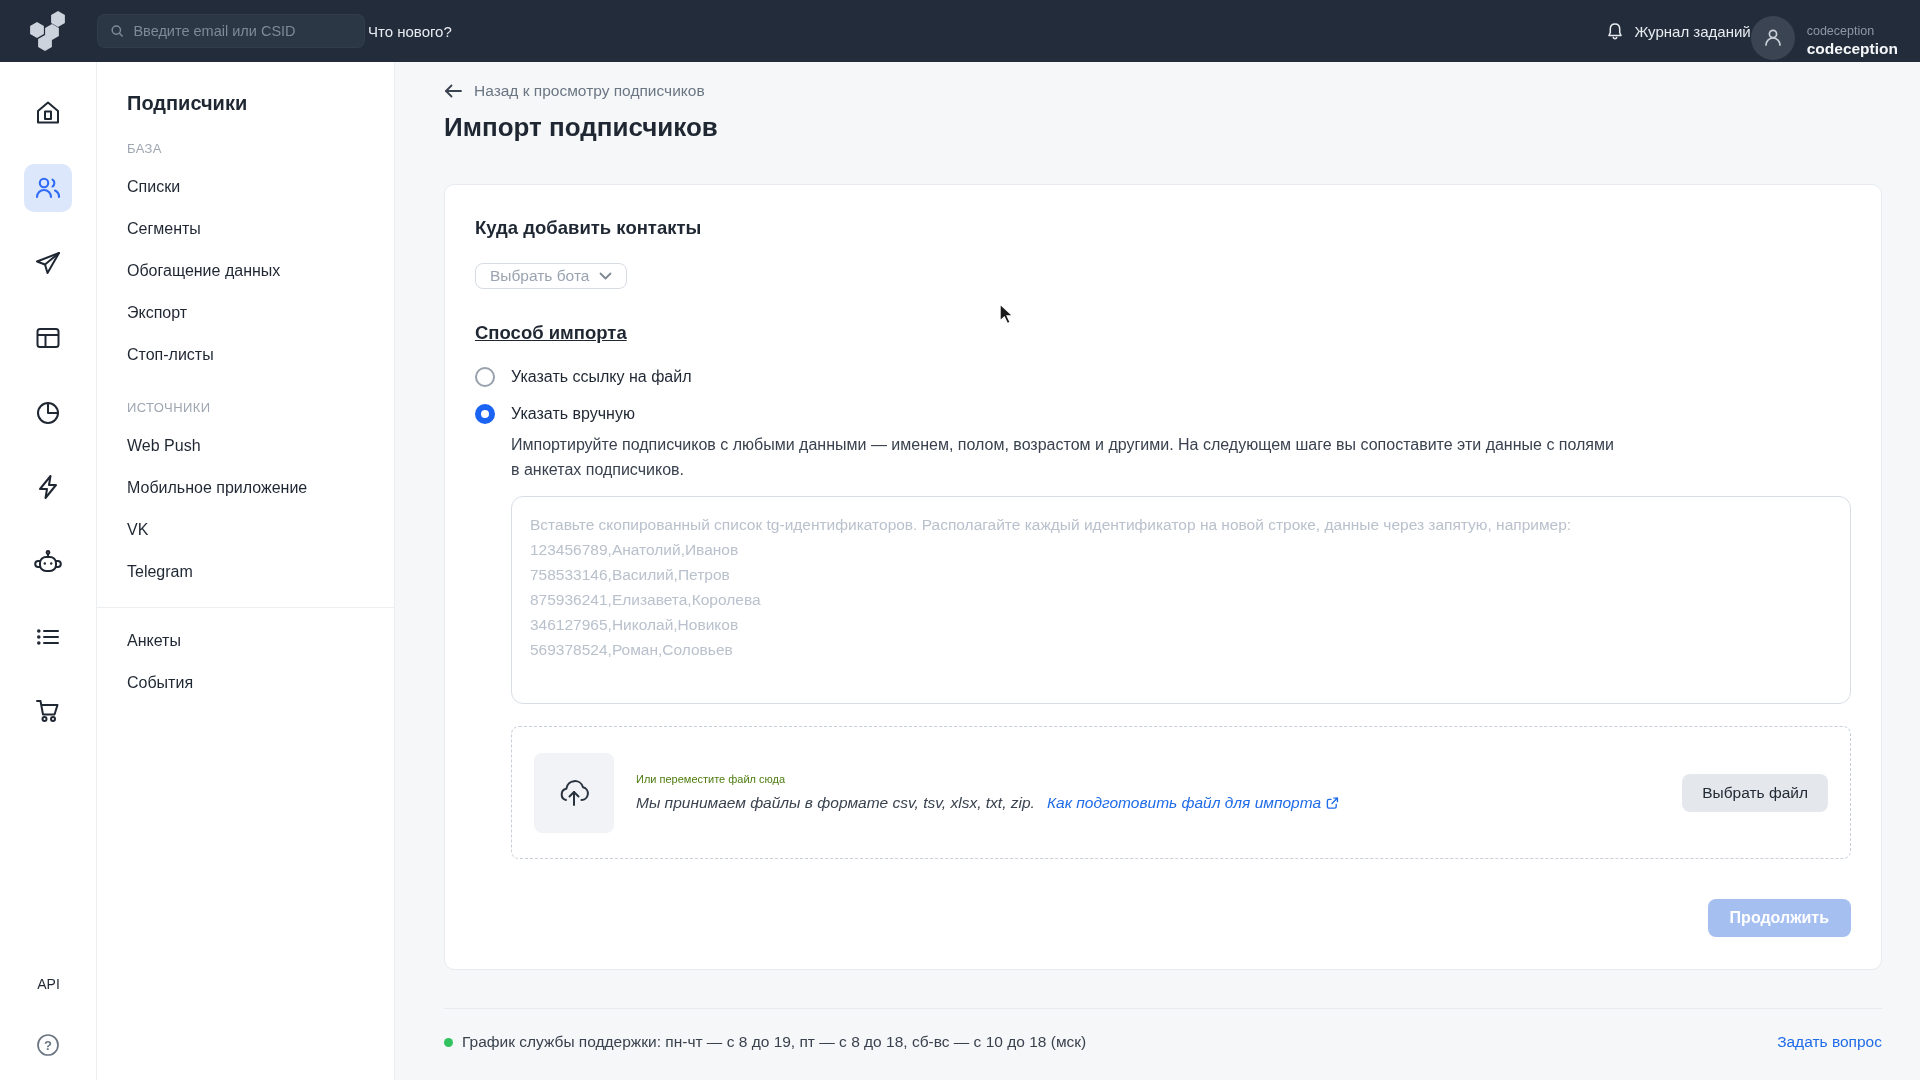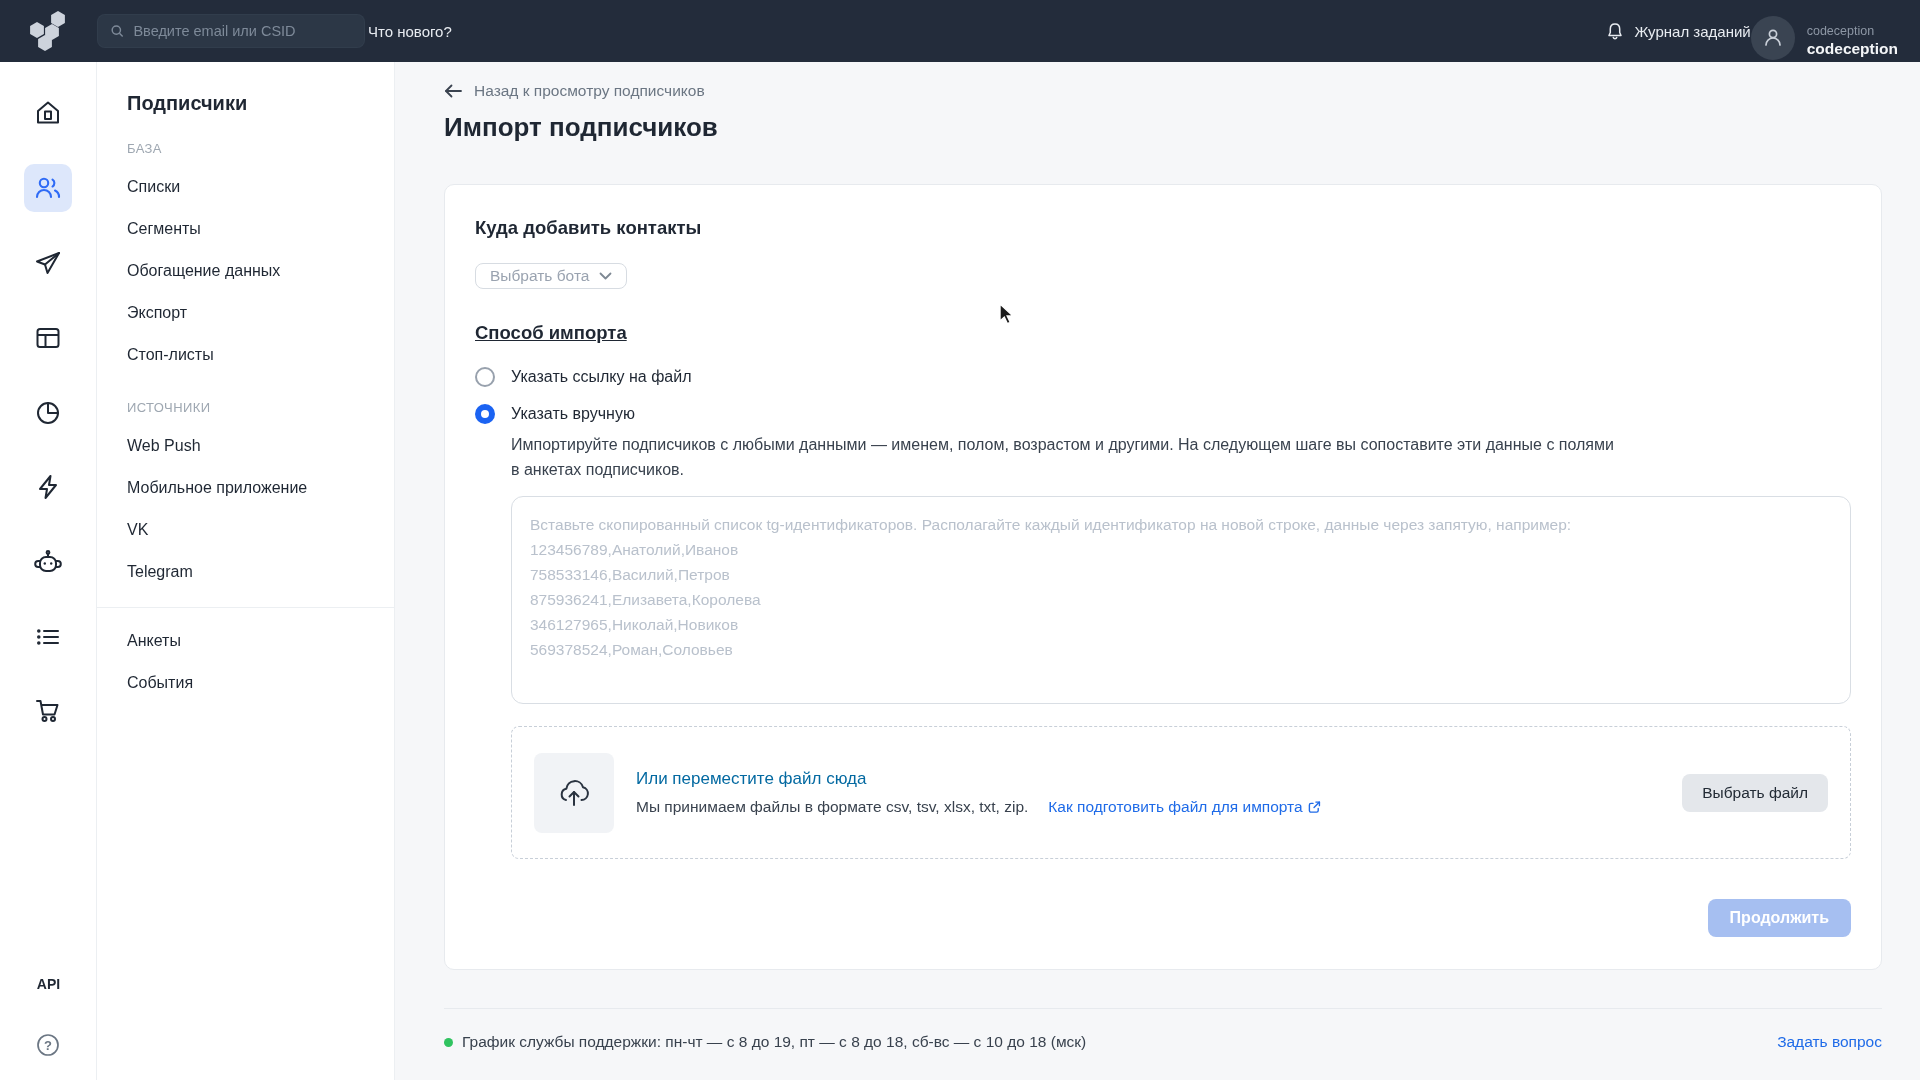--- a/index.html
+++ b/index.html
@@ -19,21 +19,21 @@
   .account { display:flex; align-items:flex-end; gap:12px; cursor:pointer;margin-top:13px; }
   .avatar { width:44px; height:44px; border-radius:50%; background:#3A4452; display:flex; align-items:center; justify-content:center; }
   .acc-names { display:flex; flex-direction:column; line-height:1.3; }
   .acc-small { color:#8D97A5; font-size:12.5px; }
   .acc-big { color:#F4F6F8; font-size:15.5px; font-weight:bold; }
 
   
   .rail { position:absolute; top:62px; left:0; width:97px; bottom:0; background:#FFFFFF; border-right:1px solid #ECEFF2; z-index:4; }
   .rail-item { position:absolute; left:50%; transform:translateX(-50%); width:48px; height:48px; display:flex; align-items:center; justify-content:center; border-radius:10px; cursor:pointer; }
   .rail-item.active { background:#DDE7FB; }
-  .rail-api { position:absolute; left:0; width:97px; text-align:center; font-size:14px; font-weight:bold; color:#1F2733; cursor:pointer; }
+  .rail-api { position:absolute; left:0; width:97px; text-align:center; font-size:14px; font-weight:normal; color:#1F2733; cursor:pointer; }
   .rail-help { position:absolute; left:50%; transform:translateX(-50%); cursor:pointer; }
 
   
   .nav { position:absolute; top:62px; left:97px; width:298px; bottom:0; background:#FFFFFF; border-right:1px solid #ECEFF2; padding:30px 0 0 30px; z-index:4; }
   .nav-title { font-size:20px; font-weight:bold; margin-bottom:26px; }
   .nav-label { font-size:13px; color:#9EA7B1; margin:24px 0 10px; letter-spacing:.4px; }
   .nav-item { font-size:16px; color:#1F2733; padding:12px 0; cursor:pointer; }
   .nav-divider { border:none; border-top:1px solid #ECEFF2; margin:14px 0 12px -30px; }
 
   
@@ -50,22 +50,22 @@
   .radio { width:20px; height:20px; border-radius:50%; border:2px solid #98A1AD; background:#fff; flex:0 0 auto; position:relative; }
   .radio.checked { border:none; background:#1B63F2; }
   .radio.checked::after { content:""; position:absolute; left:50%; top:50%; width:8px; height:8px; margin:-4px 0 0 -4px; border-radius:50%; background:#fff; }
   .radio-label { font-size:16px; color:#1F2733; }
   .manual-desc { margin:8px 0 0 36px; font-size:16px; line-height:25px; color:#39424E; white-space:pre-line; }
   .tg-textarea { display:block; margin:14px 0 0 36px; width:calc(100% - 36px); height:208px; border:1px solid #D9DEE4; border-radius:12px; padding:15px 18px; font-family:inherit; font-size:15.5px; line-height:25px; color:#39424E; resize:none; outline:none; }
   .tg-textarea::placeholder { color:#B9C1CC; }
   .dropzone { margin:22px 0 0 36px; height:133px; border:1.5px dashed #C8CFD8; border-radius:8px; display:flex; align-items:center; padding:0 22px; gap:22px; }
   .dz-iconbox { width:80px; height:80px; background:#F1F3F6; border-radius:8px; display:flex; align-items:center; justify-content:center; flex:0 0 auto; }
   .dz-texts { display:flex; flex-direction:column; gap:9px; }
-  .dz-title { font-size:17px; font-weight:500; color:#0369a1; }
-  .dz-sub { font-size:15.5px; color:#39424E; display:flex; align-items:center; gap:20px; }
+  .dz-title { font-size:11px; font-weight:500; color:#4d7c0f; }
+  .dz-sub { font-size:15.5px; color:#39424E; display:flex; align-items:center; gap:12px;font-style:italic; }
   .dz-link { color:#1F6BE8; cursor:pointer; display:inline-flex; align-items:center; gap:5px; }
   .btn-choose { margin-left:auto; background:#E4E7EB; border:none; border-radius:8px; padding:10px 20px; font-family:inherit; font-size:15.5px; color:#222B35; cursor:pointer; }
   .btn-continue { position:absolute; right:30px; bottom:32px; background:#A6BFF1; color:#FFFFFF; border:none; border-radius:8px; padding:10px 22px; font-family:inherit; font-size:16px; font-weight:bold; cursor:pointer; }
 
   .main-footer-divider { border:none; border-top:1px solid #E7EAEE; margin-top:38px; }
   .main-footer { display:flex; align-items:center; margin-top:24px; }
   .schedule { display:flex; align-items:center; gap:9px; font-size:15.5px; color:#39424E; }
   .green-dot { width:9px; height:9px; border-radius:50%; background:#30C360; }
   .ask-link { margin-left:auto; font-size:15.5px; color:#1F6BE8; cursor:pointer; }
 

